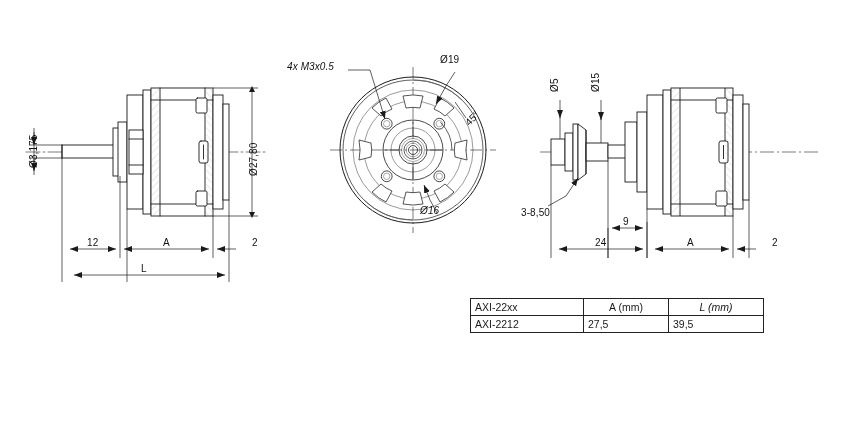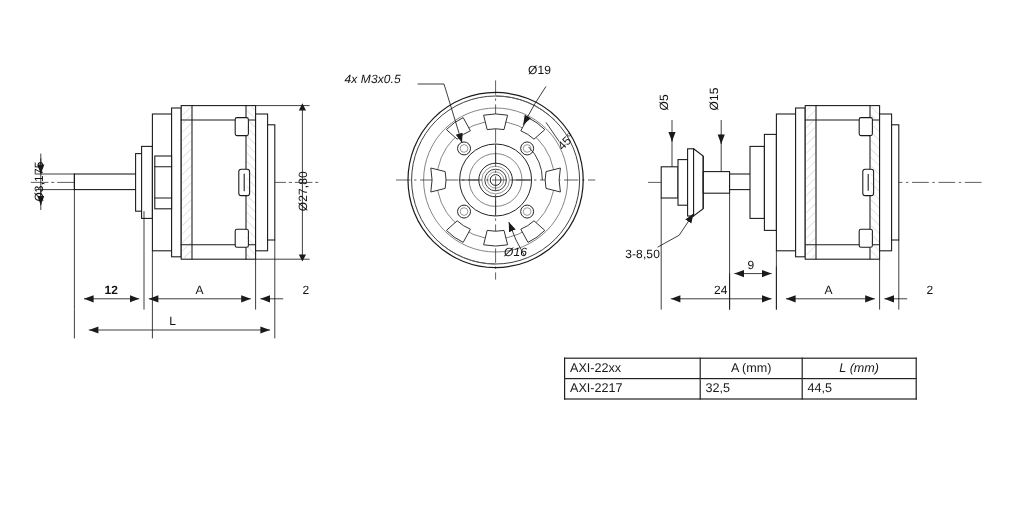--- a/index.html
+++ b/index.html
@@ -232,21 +232,21 @@
       <line x1="559" y1="249" x2="643" y2="249" marker-start="url(#arS)" marker-end="url(#ar)"></line>
 
       <line x1="655" y1="249" x2="729" y2="249" marker-start="url(#arS)" marker-end="url(#ar)"></line>
 
       <line x1="737" y1="249" x2="756" y2="249" marker-start="url(#arS)"></line>
     </g>
   </svg>
 
   <div class="lbl rot90" style="left:28px; top:168px;">Ø3,175</div>
   <div class="lbl rot90" style="left:248px; top:176px;">Ø27,80</div>
-  <div class="lbl" style="left:87px; top:237px;font-weight:bold;">12</div>
+  <div class="lbl" style="left:87px; top:237px;">12</div>
   <div class="lbl" style="left:163px; top:237px;">A</div>
   <div class="lbl" style="left:252px; top:237px;">2</div>
   <div class="lbl" style="left:141px; top:263px;">L</div>
 
   <div class="lbl" style="left:287px; top:61px;font-style:italic;">4x M3x0.5</div>
   <div class="lbl" style="left:440px; top:54px;">Ø19</div>
   <div class="lbl rot45" style="left:463px; top:120px;">45°</div>
   <div class="lbl" style="left:420px; top:205px;font-style:italic;">Ø16</div>
 
   <div class="lbl rot90" style="left:549px; top:92px;">Ø5</div>
@@ -260,20 +260,20 @@
   <table class="spec" style="left:470px; top:298px;">
     <thead>
       <tr>
         <th class="c1 left">AXI-22xx</th>
         <th class="c2">A (mm)</th>
         <th class="c3">L (mm)</th>
       </tr>
     </thead>
     <tbody>
       <tr>
-        <td class="left">AXI-2217</td>
-        <td>32,5</td>
-        <td>44,5</td>
+        <td class="left">AXI-2212</td>
+        <td>27,5</td>
+        <td>39,5</td>
       </tr>
     </tbody>
   </table>
 
 </div>
 
 </body></html>

